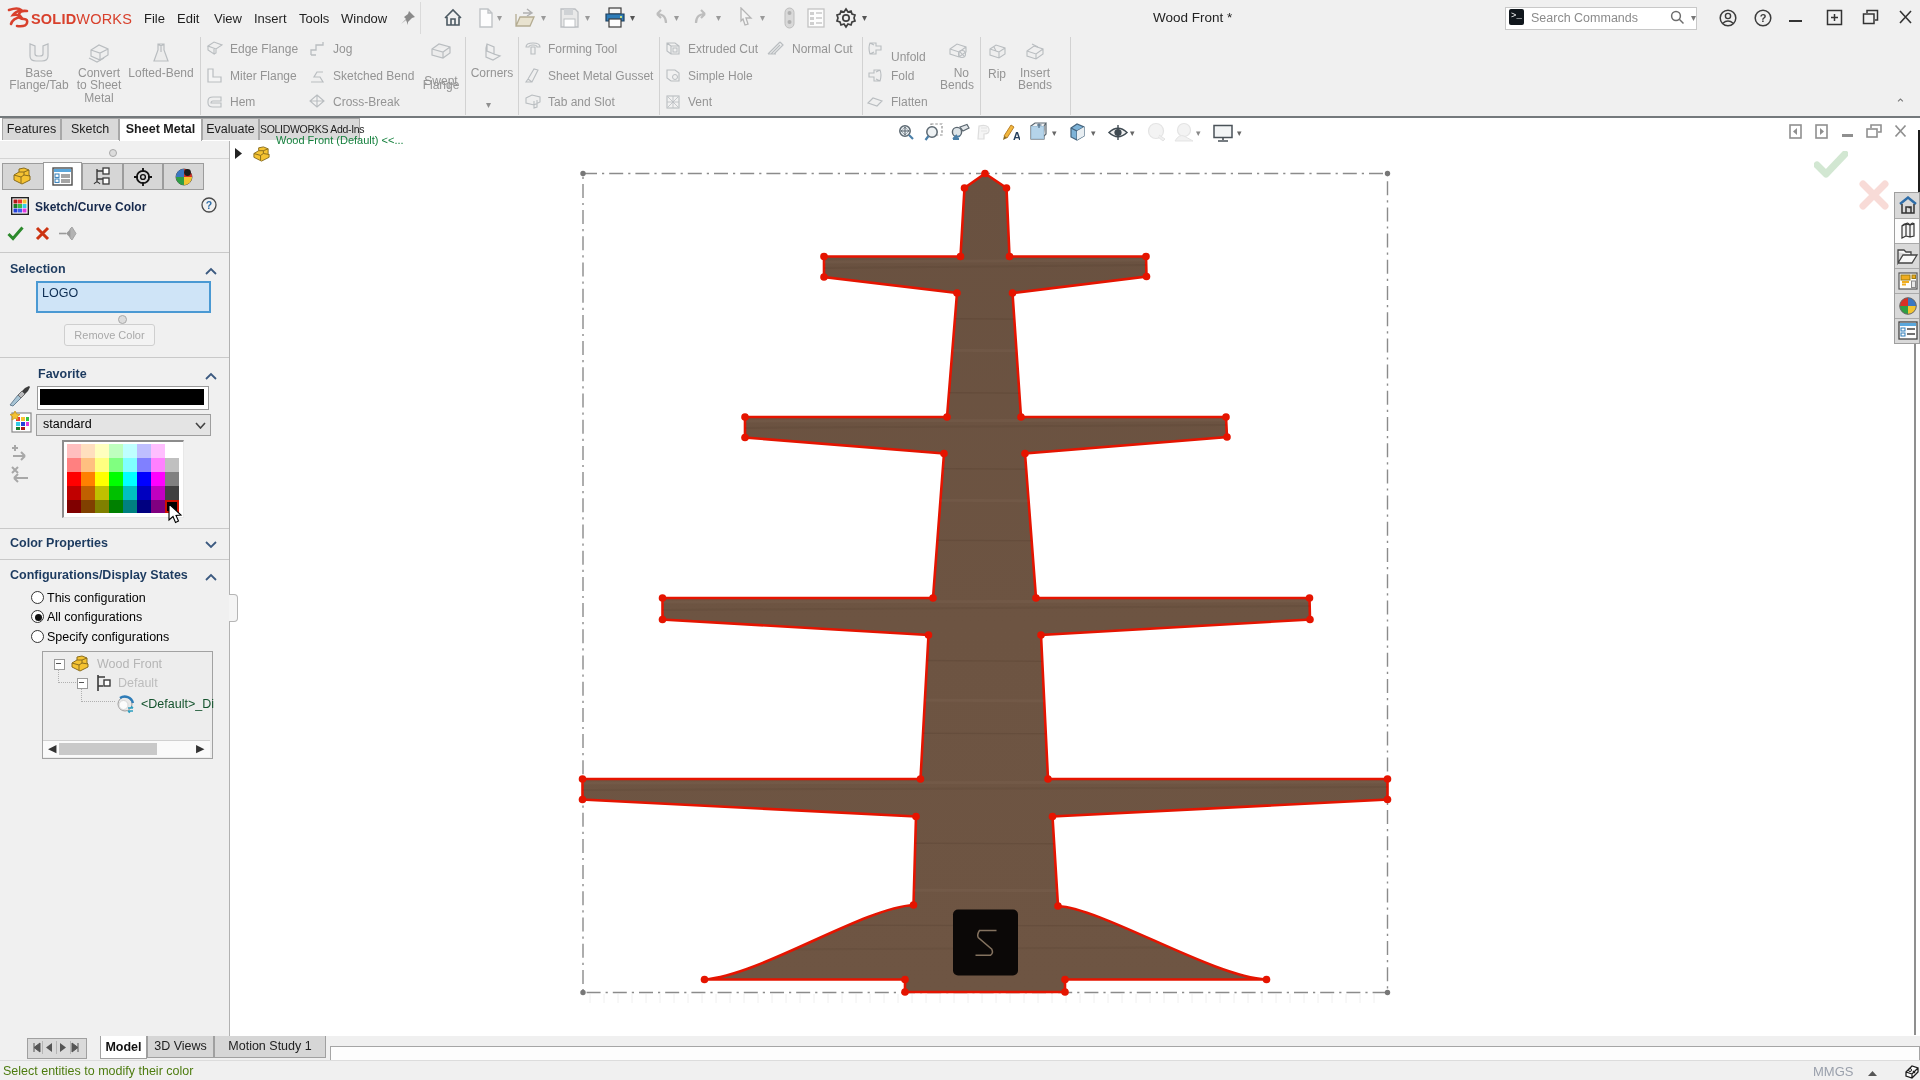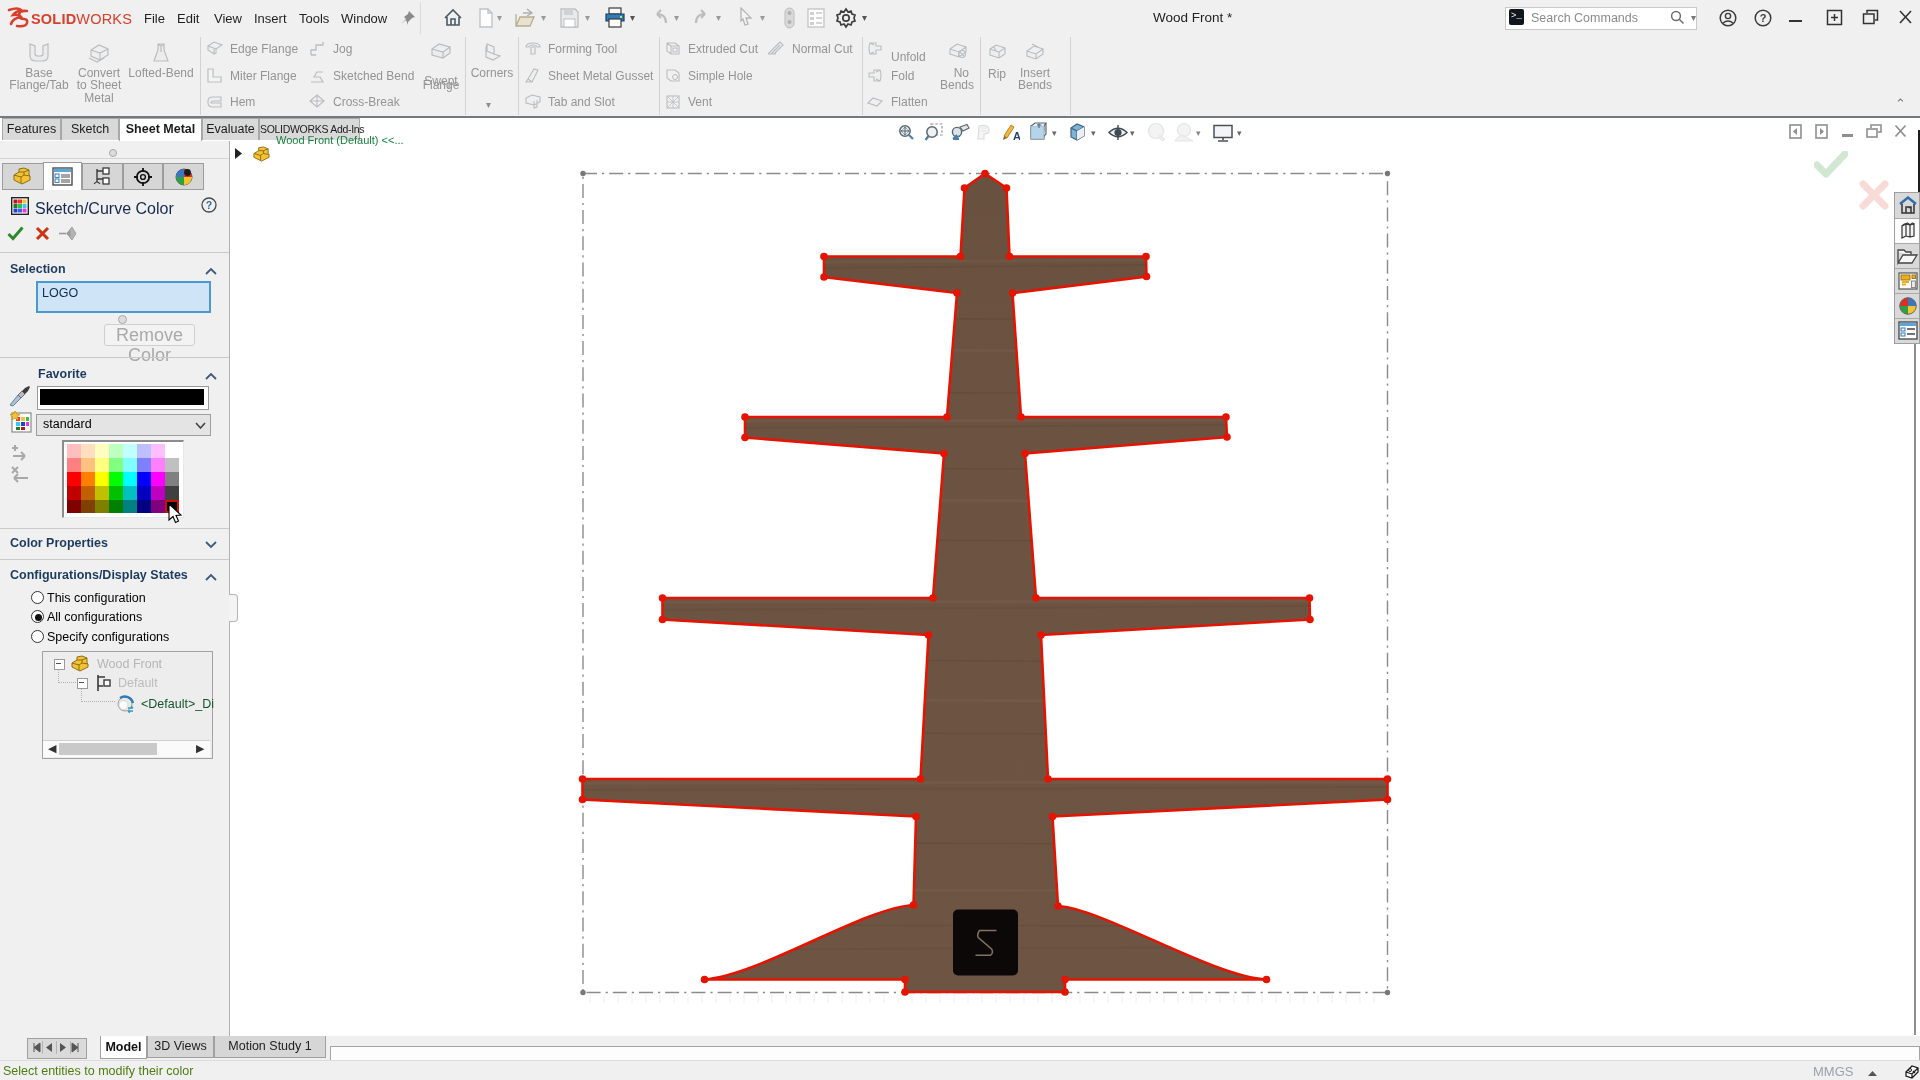--- a/index.html
+++ b/index.html
@@ -617,21 +617,21 @@
     <rect x="2.5" y="2.5" width="4" height="4" fill="#b01a1a"></rect>
       <rect x="7" y="2.5" width="4" height="4" fill="#e33"></rect>
       <rect x="11.5" y="2.5" width="4" height="4" fill="#f5c332"></rect>
     <rect x="2.5" y="7" width="4" height="4" fill="#1e7d2c"></rect>
       <rect x="7" y="7" width="4" height="4" fill="#35c043"></rect>
       <rect x="11.5" y="7" width="4" height="4" fill="#35cbe8"></rect>
     <rect x="2.5" y="11.5" width="4" height="4" fill="#2440d8"></rect>
       <rect x="7" y="11.5" width="4" height="4" fill="#3a63e8"></rect>
       <rect x="11.5" y="11.5" width="4" height="4" fill="#e13ae1"></rect>
   </svg>
-  <div class="txt" style="left:35px;top:59px;font-size:16px;font-weight:normal;color:#16294c;">Sketch/Curve Color</div>
+  <div class="txt" style="left:35px;top:59px;font-size:12px;font-weight:bold;color:#16294c;">Sketch/Curve Color</div>
   <svg class="abs" style="left:201px;top:56px;" width="16" height="16" viewBox="0 0 16 16">
     <circle cx="8" cy="8" r="7" fill="none" stroke="#4a4a4a" stroke-width="1.3"></circle>
     <text x="8" y="12" font-size="10.5" font-weight="bold" text-anchor="middle" fill="#2e6da8" font-family="Liberation Sans">?</text>
   </svg>
 
   <svg class="abs" style="left:7px;top:85px;" width="17" height="15" viewBox="0 0 17 15">
       <path d="M1.5 8 L6 12.5 L15.5 1.5" fill="none" stroke="#2c8a2c" stroke-width="3"></path>
     </svg>
   <svg class="abs" style="left:35px;top:85px;" width="15" height="15" viewBox="0 0 15 15">
       <path d="M2 2 L13 13 M13 2 L2 13" stroke="#cc3311" stroke-width="3"></path>
@@ -644,21 +644,21 @@
   <div class="abs" style="left:0;top:111px;width:229px;height:1px;background:#c9c9c9;"></div>
 
   <div class="hdr" style="left:10px;top:121px;">Selection</div>
   <svg class="chev" style="left:205px;top:124px;" viewBox="0 0 12 8">
       <path d="M1 7 L6 2 L11 7" fill="none" stroke="#3c5a80" stroke-width="1.8"></path>
     </svg>
   <div class="abs" style="left:36px;top:140px;width:171px;height:28px;background:#cfe4f7;border:2px solid #4a99d3;">
     <div class="txt" style="left:4px;top:3px;color:#0d2d52;font-size:12.5px;">LOGO</div>
   </div>
   <div class="abs" style="left:118px;top:174px;width:7px;height:7px;border-radius:50%;background:#dcdcdc;border:1px solid #a8a8a8;"></div>
-  <div class="abs" style="left:64px;top:183px;width:89px;height:20px;background:#f3f3f3;border:1px solid #cfcfcf;border-radius:3px;text-align:center;line-height:20px;color:#a9a9a9;font-size:18px;margin-left:40px;">Remove Color</div>
+  <div class="abs" style="left:64px;top:183px;width:89px;height:20px;background:#f3f3f3;border:1px solid #cfcfcf;border-radius:3px;text-align:center;line-height:20px;color:#a9a9a9;font-size:11px;">Remove Color</div>
   <div class="abs" style="left:0;top:216px;width:229px;height:1px;background:#c9c9c9;"></div>
 
   <div class="hdr" style="left:10px;top:226px;padding-left:28px;">Favorite</div>
   <svg class="chev" style="left:205px;top:229px;" viewBox="0 0 12 8">
       <path d="M1 7 L6 2 L11 7" fill="none" stroke="#3c5a80" stroke-width="1.8"></path>
     </svg>
   <svg class="abs" style="left:8px;top:244px;" width="24" height="22" viewBox="0 0 24 22">
     <path d="M2 20 L10 10 L13 13 L5 21 Z" fill="#a8c4d4" stroke="#6a8296" stroke-width="1"></path>
     <path d="M10 10 L14 6 L17 9 L13 13 Z" fill="#b9babc" stroke="#707070" stroke-width="1"></path>
     <path d="M14 6 L17 3 L20 6 L17 9 Z M17 3 L21 1 L22 2 L20 6 Z" fill="#3c3c3c"></path>

